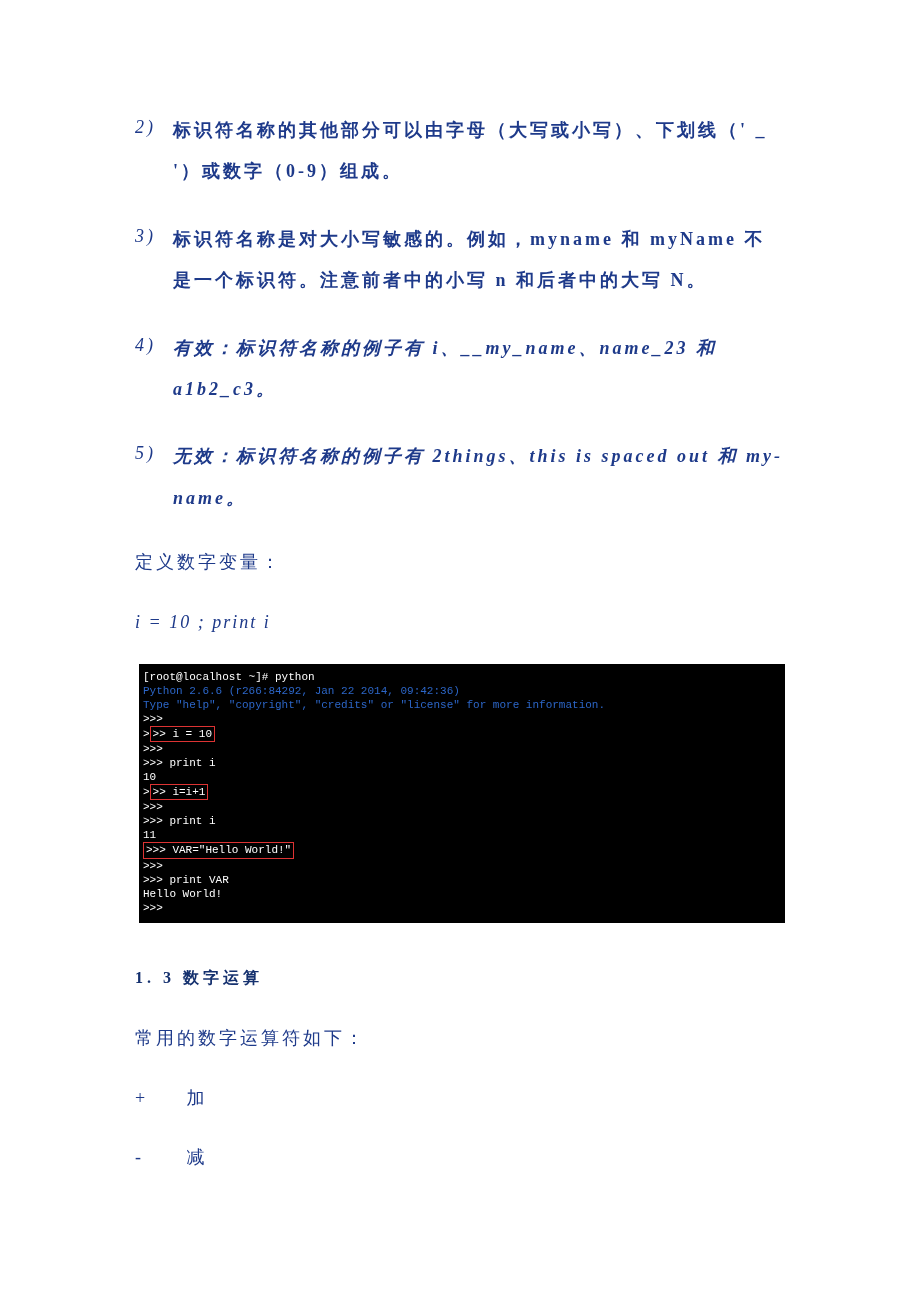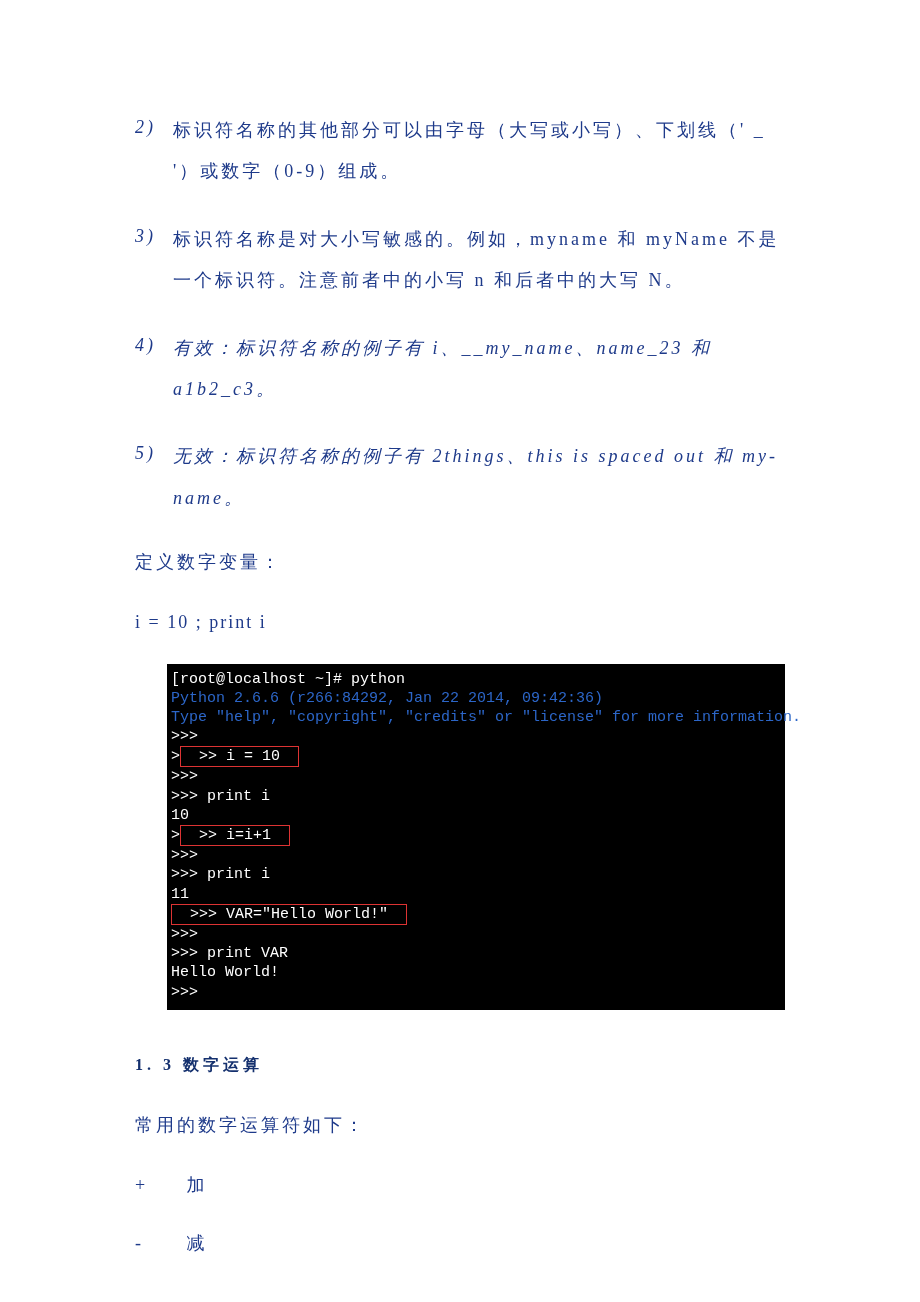--- a/index.html
+++ b/index.html
@@ -20,51 +20,52 @@
     margin-bottom: 26px;
     letter-spacing: 3px;
   }
   .list-num {
     flex: 0 0 38px;
     font-style: italic;
   }
   .list-body {
     flex: 1;
     line-height: 2.3;
+    font-weight: bold;
   }
   .ident {
     font-style: italic;
     font-family: "Brush Script MT", cursive;
   }
   .section-para {
     margin: 26px 0;
     letter-spacing: 3px;
   }
   .code-inline {
+    font-style: italic;
     letter-spacing: 2px;
     margin: 20px 0 24px 0;
   }
   .terminal {
     background: #000;
     font-family: "Courier New", monospace;
-    font-size: 15px;
+    font-size: 11px;
     line-height: 1.28;
     color: #fff;
     padding: 6px 4px 8px 4px;
     letter-spacing: 0;
     font-style: normal;
     border-left: 4px solid #fff;
-    margin-left: 28px;
   }
   .terminal .line { white-space: pre; }
   .prompt { color: #fff; }
   .pyinfo { color: #2c66c8; }
   .box-red {
     border: 1px solid #d33;
-    padding: 0 18px;
+    padding: 0 2px;
     display: inline-block;
   }
   .heading {
     font-weight: bold;
     letter-spacing: 4px;
     margin: 40px 0 28px 0;
     color: #14306e;
     font-size: 16px;
   }
   .op-row {

